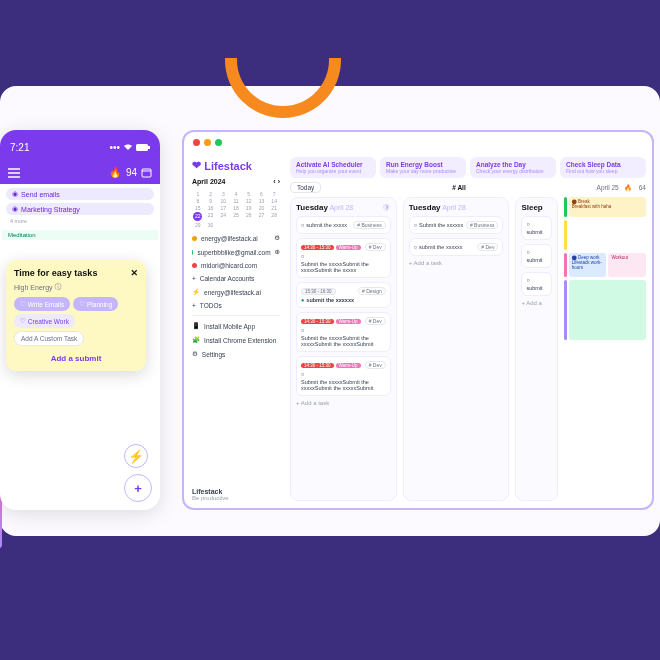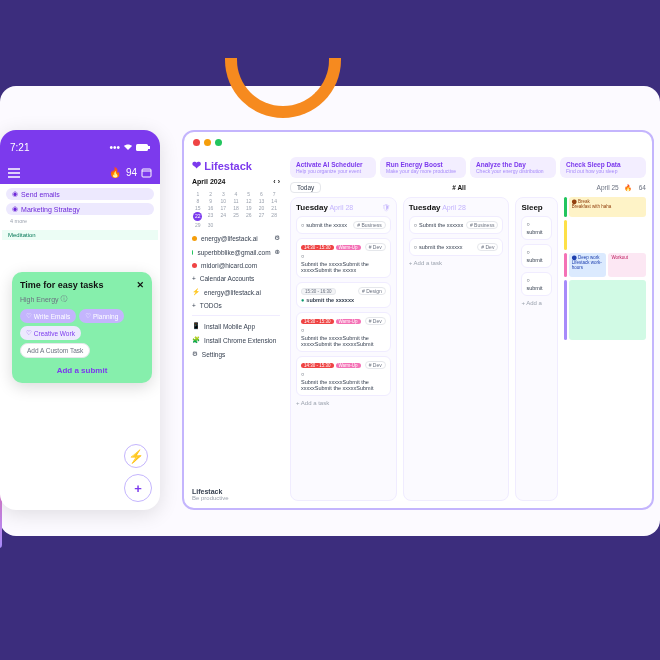--- a/index.html
+++ b/index.html
@@ -11,21 +11,21 @@
   
   .phone { position: absolute; left: 0; top: 44px; width: 160px; height: 380px; background: #fff; border-radius: 16px; box-shadow: 0 4px 20px rgba(0,0,0,.12); overflow: hidden; }
   .phone-status { background: #7c3aed; color: #fff; height: 34px; display:flex; align-items:center; justify-content:space-between; padding:0 10px; font-size:10px; font-weight:400;}
   .phone-status .right { display:flex; gap:3px; align-items:center;}
   .phone-top { background:#7c3aed; color:#fff; padding:3px 8px 6px; display:flex; justify-content:space-between; align-items:center; font-size:10px;}
   .phone-top .streak{ display:flex; gap:4px; align-items:center;}
   .phone-pills { padding: 4px 6px 6px; background:#fff; display:flex; flex-direction:column; gap:3px;}
   .pill { font-size:7px; padding:2px 6px; border-radius:8px; display:flex; align-items:center; gap:3px; }
   .pill.a { background:#ede9fe; color:#6d28d9;}
   .meditation{ font-size:6px; color:#047857; padding:2px 6px; background:#ecfdf5; margin:0 2px}
-  .modal { position:absolute; left:12px; top:130px; width:140px; background:#86efac; border-radius:10px; box-shadow:0 4px 16px rgba(0,0,0,.15); padding:8px;margin-top:12px;}
+  .modal { position:absolute; left:6px; top:130px; width:140px; background:#fef9c3; border-radius:10px; box-shadow:0 4px 16px rgba(0,0,0,.15); padding:8px;}
   .modal-header{display:flex;justify-content:space-between;align-items:center; font-size:9px; font-weight:600; color:#111;}
   .score-row{display:flex; align-items:center; gap:4px; margin-top:4px;}
   .score{font-size:14px; font-weight:700;}
   .bar{flex:1;height:5px;border-radius:3px;background:linear-gradient(90deg,#fb923c 0 30%,#fde047 30% 55%,#22c55e 55% 80%,#2563eb 80% 100%);}
   .energy-label{font-size:7px;color:#6b7280;margin-top:4px;display:flex;align-items:center;gap:2px}
   .chip-row{display:flex;flex-wrap:wrap;gap:3px;margin-top:5px}
   .chip{font-size:6.5px;padding:3px 6px;border-radius:10px;background:#c4b5fd;color:#fff;display:flex;align-items:center;gap:2px}
   .chip.light{background:#ede9fe;color:#7c3aed}
   .chip.outline{background:#fff;border:1px solid #e5e7eb;color:#6b7280}
   .add-event{text-align:center;font-size:8px;color:#7c3aed;margin-top:8px;font-weight:600}

